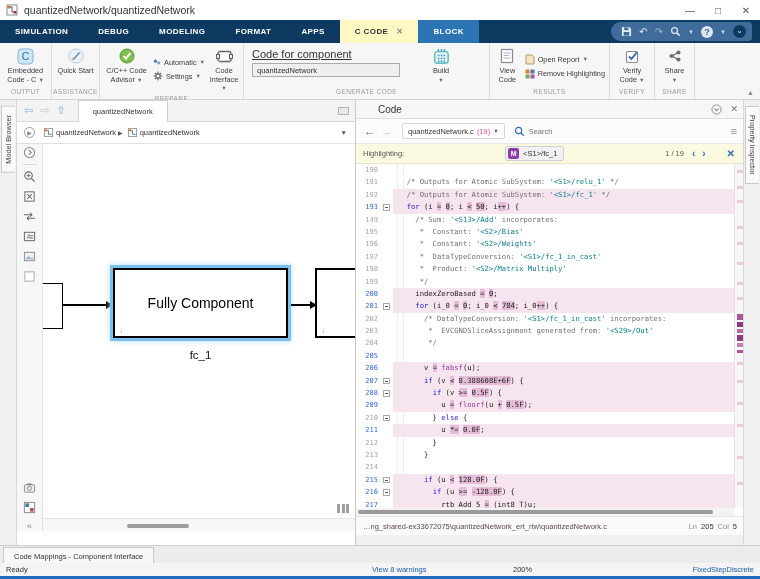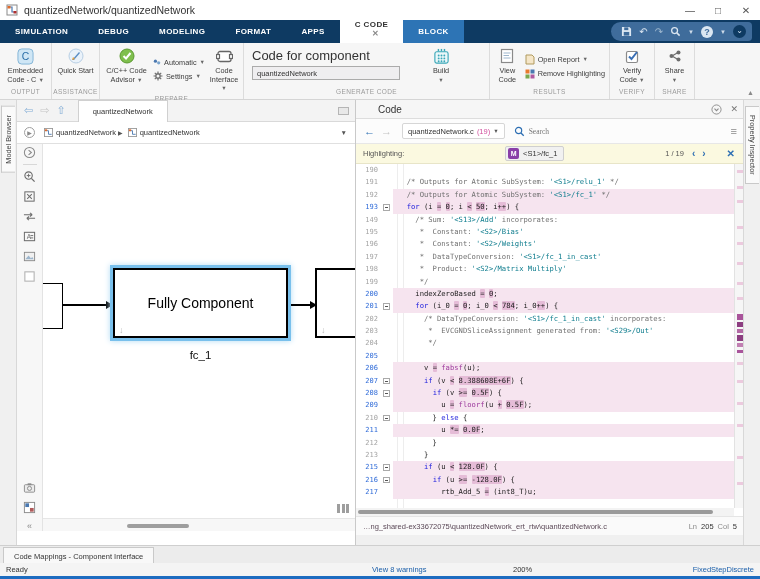--- a/index.html
+++ b/index.html
@@ -10,21 +10,21 @@
   
   #titlebar { position:absolute; left:0; top:0; width:760px; height:20px; background:#ffffff; display:flex; align-items:center; }
   #titlebar .appicon { width:12px; height:12px; margin:0 6px 0 6px; }
   #titlebar .wtitle { font-size:10.5px; color:#333; }
   #wincontrols { margin-left:auto; display:flex; align-items:center; }
   #wincontrols span { width:28px; text-align:center; font-size:10px; color:#555; cursor:default; }
 
   
   #tabbar { position:absolute; left:0; top:20px; width:760px; height:23px; background:#0e3a62; display:flex; align-items:stretch; }
   .rtab { color:#fff; font-size:8px; font-weight:bold; letter-spacing:.4px; padding:0 15px; display:flex; align-items:center; }
-  .rtab.active { background:#ffffff; color:#333;flex-direction:column; }
+  .rtab.active { background:#fef9c3; color:#333; }
   .rtab.active .tabx { margin-left:8px; color:#888; font-size:8px; }
   .rtab.accent { background:#2d74b5; }
   #qat { position:absolute; right:8px; top:2px; height:19px; background:#3f6c9b; border-radius:10px 4px 4px 10px; display:flex; align-items:center; padding:0 6px 0 10px; gap:7px; }
   #qat span, #qat svg { color:#dce7f2; font-size:10px; line-height:1; }
   #qat .dim { color:#9fb8cf; }
   #qat .caret { font-size:6px; color:#cfdcea; }
   #qat .helpc { width:12px; height:12px; border-radius:50%; background:#dce7f2; color:#3f6c9b; font-size:9px; font-weight:bold; text-align:center; line-height:12px; }
   #qat .upd { width:13px; height:13px; border-radius:50%; background:#0e3a62; color:#cfe0ef; font-size:8px; text-align:center; line-height:12px; }
 
   
@@ -89,21 +89,21 @@
   #code-header .hicons { margin-left:auto; display:flex; gap:8px; margin-right:7px; color:#777; font-size:9px; align-items:center; }
   #code-nav { position:absolute; left:0; top:19px; right:0; height:25px; background:#fcfcfc; border-bottom:1px solid #e7e7e7; display:flex; align-items:center; font-size:7.5px; }
   #code-nav .arr { font-size:11px; font-weight:bold; }
   #code-nav .aback { color:#2d6fb3; margin-left:8px; }
   #code-nav .afwd { color:#c2c2c2; margin-left:6px; }
   #filedrop { margin-left:10px; height:16px; border:1px solid #d6d6d6; background:#fff; display:flex; align-items:center; padding:0 5px; gap:3px; border-radius:2px; }
   #filedrop .fname { color:#333; }
   #filedrop .fcount { color:#d14f9d; }
   #filedrop .caret { font-size:5.5px; color:#555; }
   #searchwrap { margin-left:9px; display:flex; align-items:center; gap:4px; flex:1; }
-  #searchwrap input { border:none; outline:none; font-size:7.5px; color:#444; width:120px; background:transparent; font-family:Liberation Serif, serif; }
+  #searchwrap input { border:none; outline:none; font-size:7.5px; color:#444; width:120px; background:transparent; font-family:Liberation Sans, sans-serif; }
   #code-nav .hamb { color:#8a8a8a; font-size:11px; margin-right:8px; }
   #hl-bar { position:absolute; left:0; top:44px; right:0; height:20px; background:#fbf9e0; border-bottom:1px solid #e8e5c8; display:flex; align-items:center; font-size:7.5px; }
   #hl-bar .hlabel { color:#555; margin-left:7px; }
   #hl-bar .centerzone { flex:1; display:flex; justify-content:center; }
   #hl-chip { display:flex; align-items:center; gap:4px; background:#f1f1f1; border:1px solid #cfcfcf; border-radius:2px; padding:1px 6px 1px 2px; }
   #hl-chip .mbadge { width:11px; height:11px; background:#8a3fa8; border-radius:2px; color:#fff; font-size:7px; font-weight:bold; text-align:center; line-height:11px; }
   #hl-chip .chiptext { color:#333; }
   #hl-bar .counter { color:#555; margin-right:8px; }
   #hl-bar .pnav { color:#2d6fb3; font-size:10px; font-weight:bold; margin-right:7px; }
   #hl-bar .hclose { color:#2d6fb3; font-size:10px; font-weight:bold; margin:0 10px 0 14px; }
@@ -288,21 +288,21 @@
             </div>
           <div class="blabel"><span>Code Interface</span> <span class="caret-s">▼</span></div>
         </div>
       </div>
       <div class="glabel">PREPARE</div>
     </div>
 
     <div class="rgroup" style="width:246px">
       <div class="gbody">
         <div style="display:flex;flex-direction:column;gap:3px;padding:2px 0 0 4px;">
-          <span style="font-size:13px;color:#333;">Code for component</span>
+          <span style="font-size:11px;color:#333;text-decoration:underline;">Code for component</span>
           <input class="ginput" value="quantizedNetwork" style="">
         </div>
         <div class="bigbtn" style="width:46px;margin-left:14px">
           <div class="bicon">
               <svg width="17" height="17" viewBox="0 0 18 18">
                 <rect x="2" y="4" width="14" height="12" rx="2" fill="#eaf7f9" stroke="#3aa7b8" stroke-width="1.2"></rect>
                 <g fill="#3aa7b8">
                   <circle cx="6" cy="8" r="1"></circle>
                   <circle cx="9" cy="8" r="1"></circle>
                   <circle cx="12" cy="8" r="1"></circle>
@@ -669,20 +669,25 @@
             </div>
             <div class="crow">
               <span class="lnum">212</span>
               <span class="foldc"></span>
               <span class="ctext">        }</span>
             </div>
             <div class="crow">
               <span class="lnum">213</span>
               <span class="foldc"></span>
               <span class="ctext">      }</span>
+            </div>
+            <div class="crow">
+              <span class="lnum">214</span>
+              <span class="foldc"></span>
+              <span class="ctext"></span>
             </div>
             <div class="crow">
               <span class="lnum blue">215</span>
               <span class="foldc">
                 <span class="fbox"></span>
               </span>
               <span class="ctext hl">      <span class="kw">if</span> (u <span class="tok">&lt;</span> <span class="tok">128.0F</span>) {</span>
             </div>
             <div class="crow">
               <span class="lnum blue">216</span>

